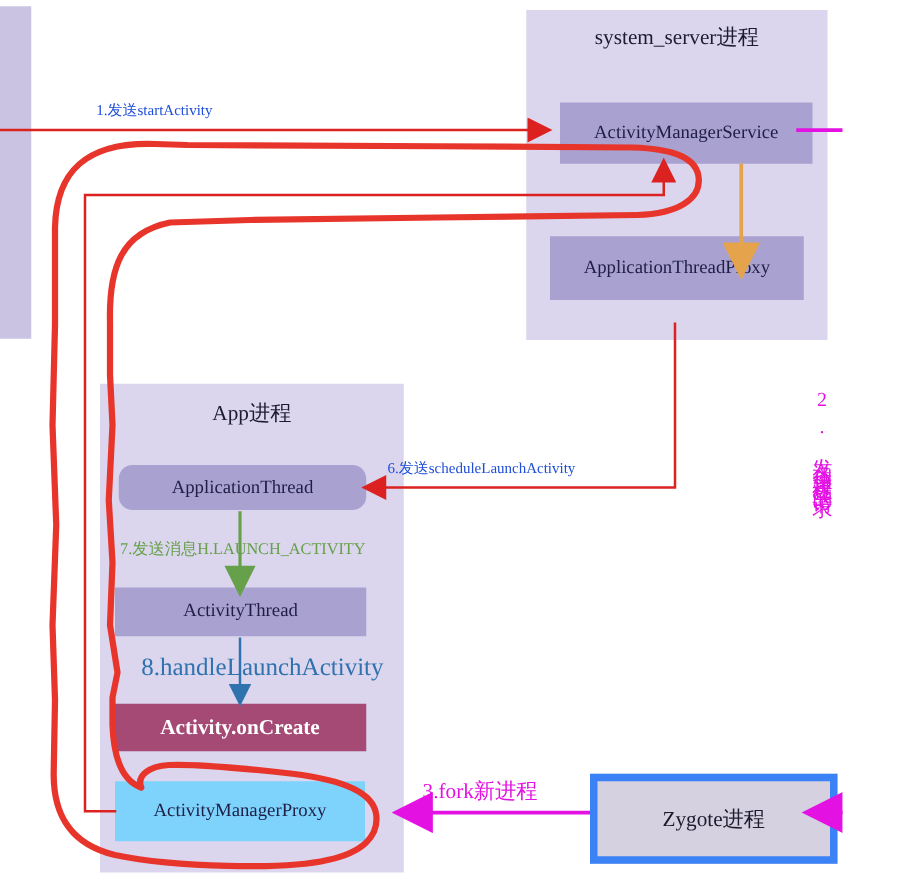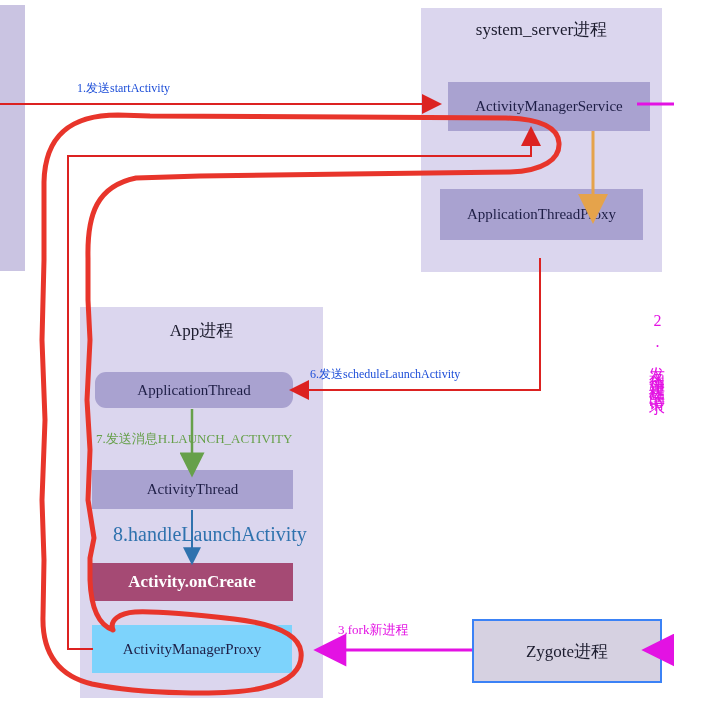--- a/index.html
+++ b/index.html
@@ -12,27 +12,27 @@
   .container-title{
     position:absolute;width:100%;text-align:center;
     font-size:17px;color:#1c1c2e;z-index:3;
   }
   .node{
     position:absolute;display:flex;align-items:center;justify-content:center;
     background:#a9a2d0;color:#1e1e46;font-size:15px;z-index:2;
   }
   .node.light{background:#7dd3fc;}
   .node.rose{background:#a54a74;color:#ffffff;font-weight:bold;font-size:17px;}
-  .node.gray{background:#d6d1e1;color:#1c1c2e;font-size:17px;border:2px solid #3b82f6;}
+  .node.gray{background:#d6d1e1;color:#1c1c2e;font-size:17px;border:6px solid #3b82f6;}
   .lbl{position:absolute;z-index:5;white-space:nowrap;}
   .lbl.red{color:#1d4ed8;font-size:12px;}
   .lbl.orange{color:#e5a34b;font-size:17px;}
   .lbl.green{color:#66a04a;font-size:13px;}
   .lbl.blue{color:#2f72ae;font-size:20px;}
-  .lbl.magenta{color:#e312e3;font-size:13px;}
+  .lbl.magenta{color:#e312e3;font-size:17px;}
   .lbl.vertical{
     writing-mode:vertical-rl;text-orientation:upright;
     font-size:16px;letter-spacing:4px;line-height:18px;
   }
   #wires{position:absolute;left:0;top:0;z-index:4;pointer-events:none;}
 </style>
 </head>
 <body>
 
 <div id="stage">

